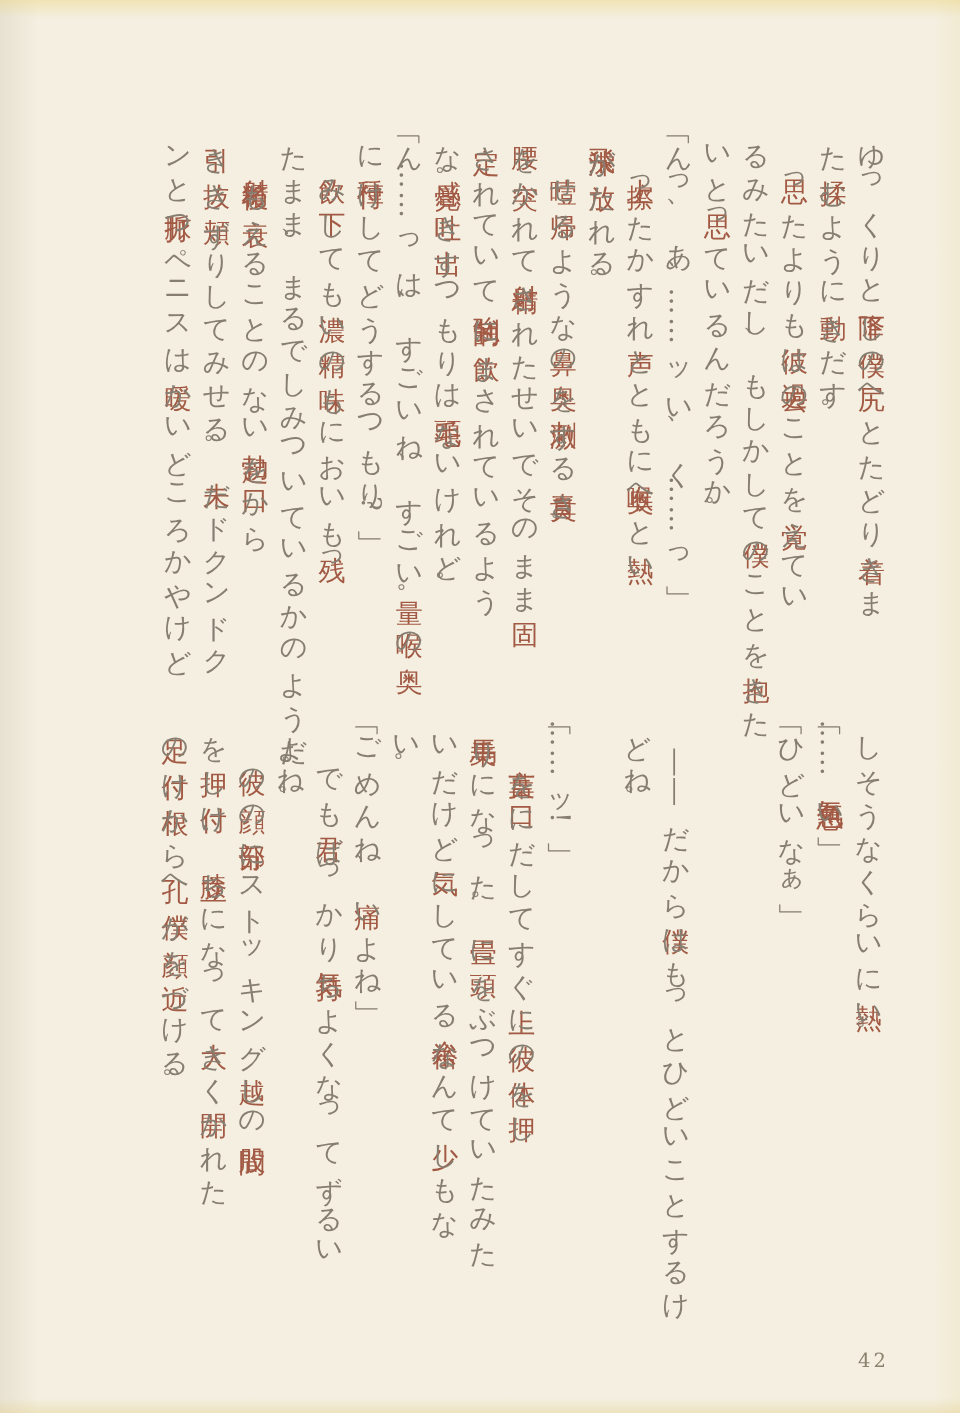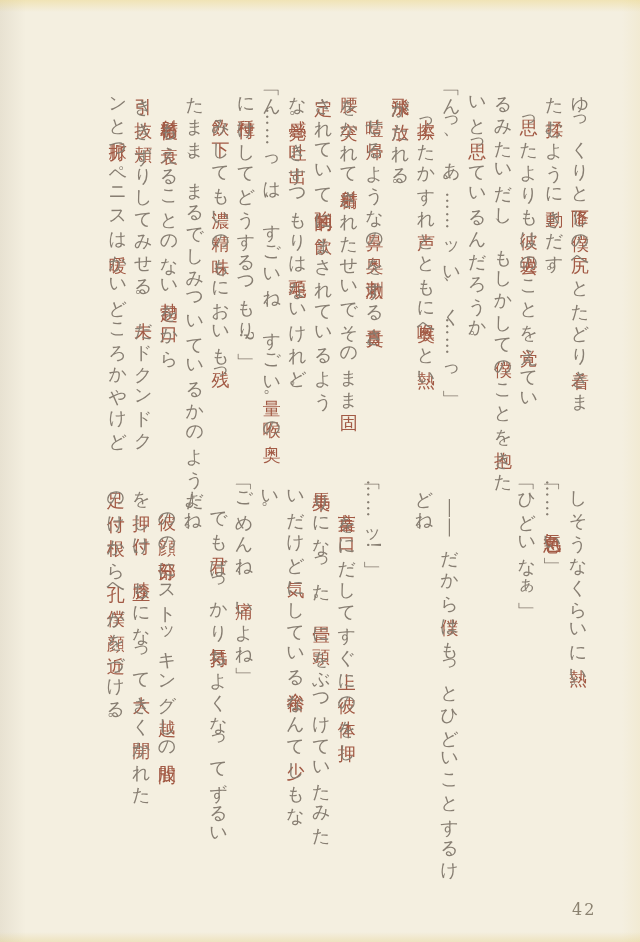--- a/index.html
+++ b/index.html
@@ -46,21 +46,21 @@
     color: #877e72;               
     white-space: nowrap;
     overflow: visible;
   }
   .col.ind { padding-top: 21px; } 
   .col .k  { color: #a25a45; }    
   .page-number {
     position: absolute;
     left: 572px;
     top: 900px;
-    font-size: 16px;
+    font-size: 13px;
     letter-spacing: 2px;
     color: #8b8270;
   }
 </style>
 </head>
 <body>
 
 <div class="page">
 
   <div class="band band-top">

